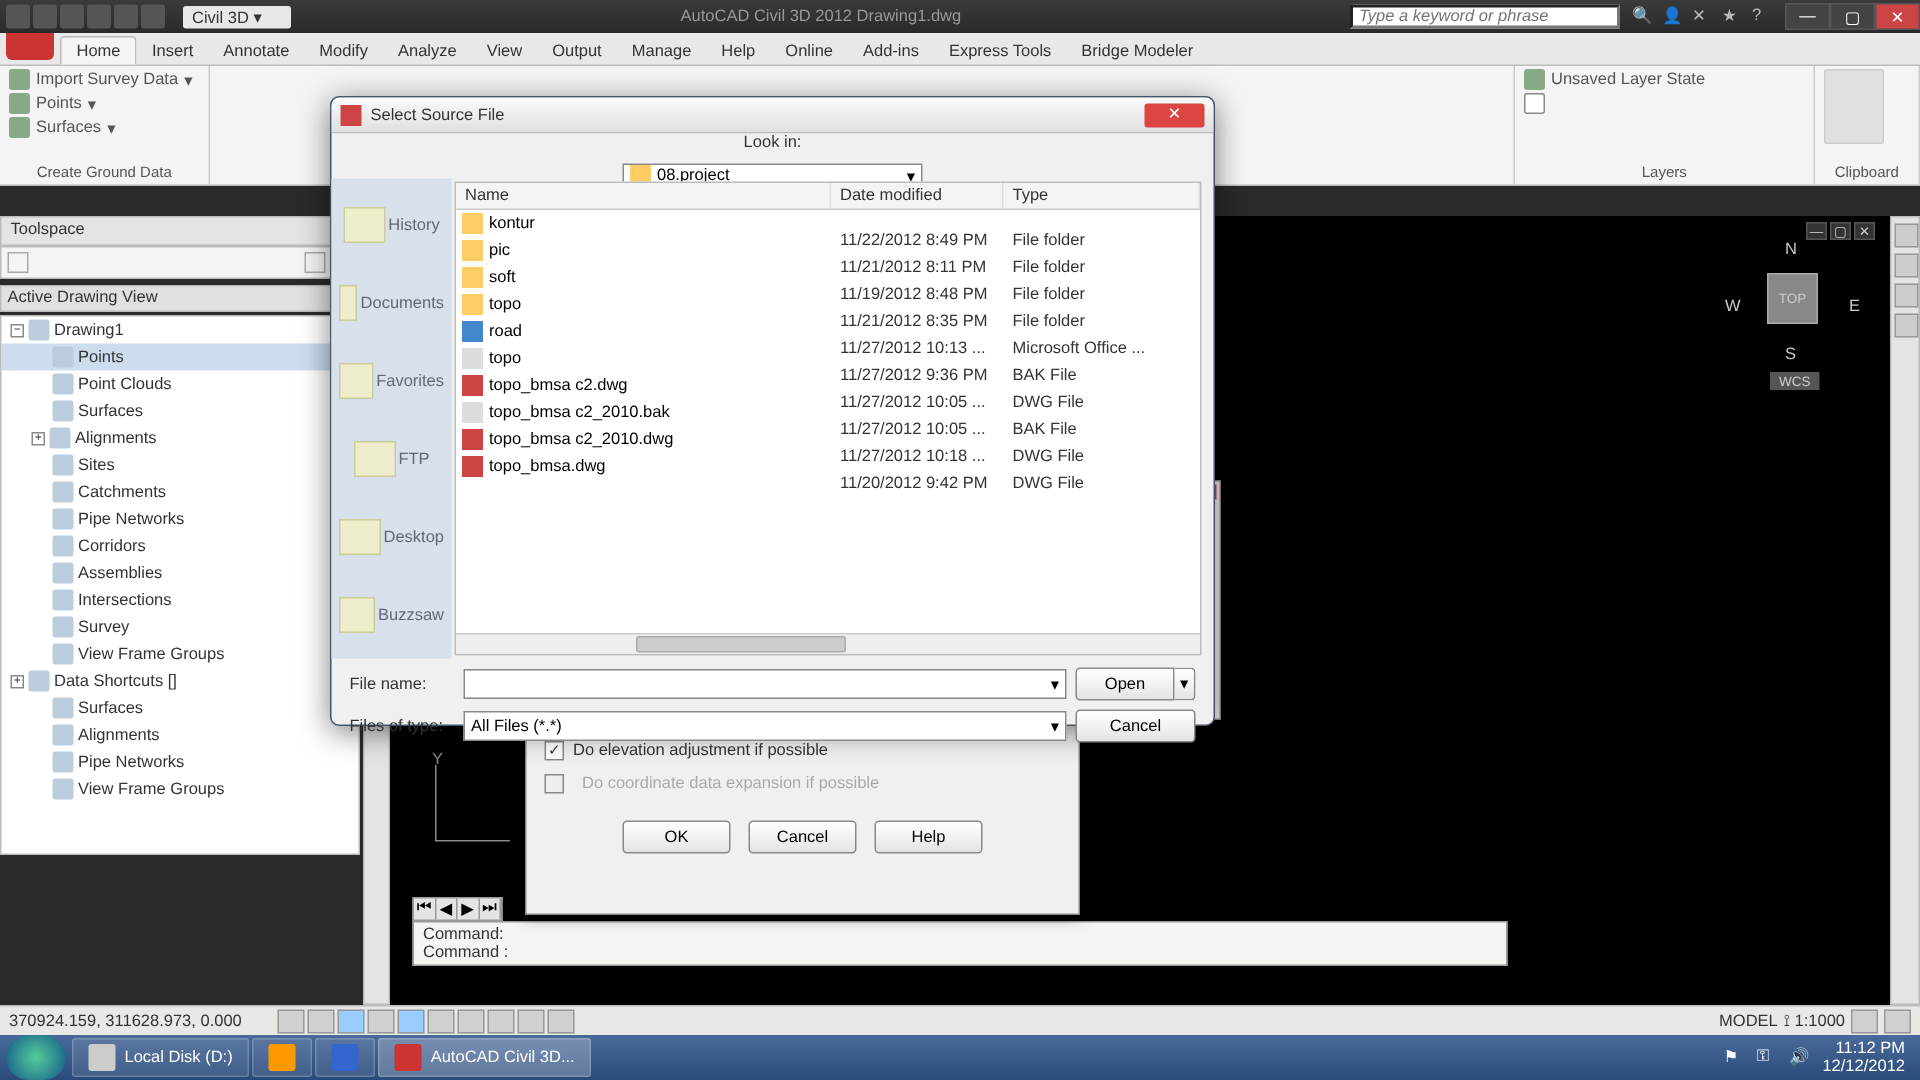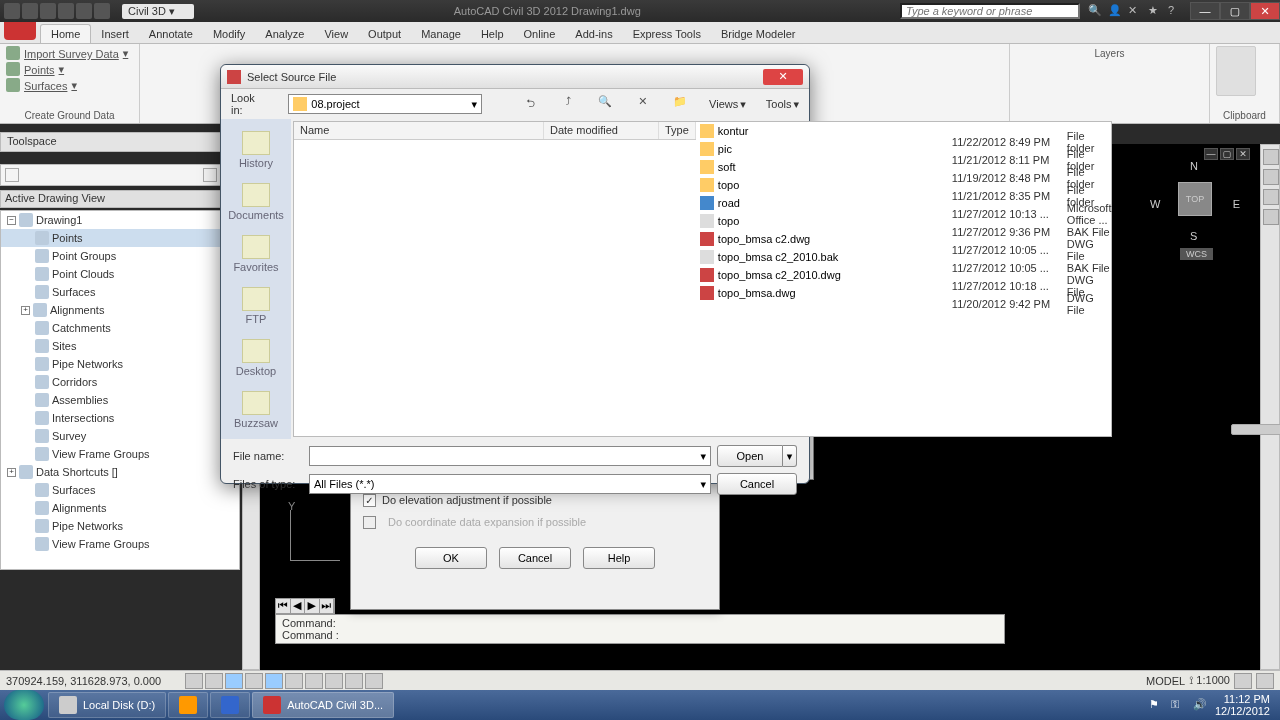--- a/index.html
+++ b/index.html
@@ -25,25 +25,25 @@
 .rtab { padding: 3px 10px; color: #333; cursor: pointer; }
 .rtab.active { background: #f4f4f4; border: 1px solid #bbb; border-bottom: none; border-radius: 3px 3px 0 0; }
 
 
 .ribbon { height: 80px; background: #f4f4f4; border-bottom: 1px solid #bbb; display: flex; }
 .panel { border-right: 1px solid #ccc; padding: 2px 6px; display: flex; flex-direction: column; justify-content: space-between; }
 .panel-label { text-align: center; color: #555; font-size: 10px; padding-top: 2px; }
 .panel-body { display: flex; gap: 6px; align-items: flex-start; flex: 1; }
 .big-btn { width: 40px; height: 50px; background: #e0e0e0; border: 1px solid #ccc; border-radius: 2px; }
 .small-row { display: flex; flex-direction: column; gap: 2px; }
-.small-item { display: flex; align-items: flex-end; gap: 4px; color: #555; text-decoration: underline; }
+.small-item { display: flex; align-items: center; gap: 4px; color: #555; }
 .small-icon { width: 14px; height: 14px; background: #8a8; border-radius: 2px; }
 
 
-.toolspace-hdr { position: absolute; left: 0; top: 132px; width: 240px; height: 20px; background: #e4e4e4; border: 1px solid #bbb; padding: 2px 6px; color: #333; }
+.toolspace-hdr { position: absolute; left: 0; top: 144px; width: 240px; height: 20px; background: #e4e4e4; border: 1px solid #bbb; padding: 2px 6px; color: #333; }
 .toolspace-sr { position: absolute; left: 0; top: 164px; width: 240px; height: 22px; background: #f4f4f4; border: 1px solid #bbb; display: flex; align-items: center; padding: 0 4px; }
 .toolspace-sr .sbox { width: 14px; height: 14px; border: 1px solid #aaa; }
 .adv { position: absolute; left: 0; top: 190px; width: 240px; height: 18px; background: #e0e0e0; border: 1px solid #bbb; padding: 1px 4px; color: #333; }
 
 
 .tree { position: absolute; left: 0; top: 210px; width: 240px; height: 360px; background: #fff; border: 1px solid #bbb; overflow: hidden; }
 .tree-item { display: flex; align-items: center; height: 18px; padding-left: 6px; gap: 3px; color: #333; }
 .tree-item.sel { background: #cde; }
 .exp { width: 9px; height: 9px; border: 1px solid #888; display: flex; align-items: center; justify-content: center; font-size: 8px; line-height: 8px; }
 .ticon { width: 14px; height: 14px; background: #bcd; border-radius: 2px; }
@@ -89,34 +89,34 @@
 .task-icon { width: 18px; height: 18px; background: #fc6; border-radius: 2px; }
 .tray { margin-left: auto; display: flex; align-items: center; gap: 8px; color: #fff; padding-right: 10px; }
 .tray-icon { width: 14px; height: 14px; }
 
 
 .dialog { position: absolute; left: 220px; top: 64px; width: 590px; height: 420px; background: #f0f0f0; border: 1px solid #456; box-shadow: 0 4px 20px rgba(0,0,0,0.5); border-radius: 6px; }
 .dlg-title { height: 24px; background: linear-gradient(#fafafa, #e0e0e0); border-radius: 6px 6px 0 0; display: flex; align-items: center; padding: 0 6px; border-bottom: 1px solid #bbb; }
 .dlg-title .ico { width: 14px; height: 14px; background: #c44; margin-right: 6px; }
 .dlg-title .txt { color: #333; }
 .dlg-close { margin-left: auto; width: 40px; height: 16px; background: #d44; border-radius: 2px; color: #fff; text-align: center; line-height: 14px; }
-.dlg-toolbar { height: 30px; display: flex; align-items: center; padding: 0 10px; gap: 20px; }
+.dlg-toolbar { height: 30px; display: flex; align-items: center; padding: 0 10px; gap: 8px; flex-direction: column; }
 .lookin-lbl { color: #333; }
 .lookin-combo { width: 200px; height: 20px; background: #fff; border: 1px solid #888; display: flex; align-items: center; padding: 0 4px; gap: 4px; }
 .lookin-combo .fico { width: 14px; height: 14px; background: #fc6; }
 .lookin-combo .arrow { margin-left: auto; }
 .dlg-tbtn { width: 18px; height: 18px; color: #555; text-align: center; }
 .dlg-views, .dlg-tools { color: #333; display: flex; align-items: center; gap: 2px; }
 
 .dlg-body { display: flex; height: 320px; }
 .places { width: 80px; background: #d8e0ec; display: flex; flex-direction: column; align-items: center; padding-top: 6px; gap: 2px; }
-.place { width: 70px; height: 50px; display: flex; flex-direction: column; align-items: center; justify-content: center; color: #667; gap: 2px; }
+.place { width: 70px; height: 50px; display: flex; flex-direction: row; align-items: center; justify-content: center; color: #667; gap: 2px; }
 .place .pico { width: 28px; height: 24px; background: #eec; border: 1px solid #cc9; }
 
-.filelist { flex: 1; background: #fff; border: 1px solid #bbb; margin: 2px 8px 2px 2px; display: flex; flex-direction: row; position: relative; }
+.filelist { flex: 1; background: #fff; border: 1px solid #bbb; margin: 2px 8px 2px 2px; display: flex; flex-direction: column; position: relative; }
 .fl-hdr { display: flex; height: 18px; background: #f4f4f4; border-bottom: 1px solid #ccc; }
 .fl-hdr div { padding: 2px 6px; border-right: 1px solid #ddd; color: #333; }
 .col-name { width: 250px; } .col-date { width: 115px; } .col-type { flex: 1; }
 .fl-row { display: flex; height: 18px; align-items: center; }
 .fl-row .col-name { display: flex; align-items: center; gap: 4px; padding-left: 4px; }
 .fl-row .fico { width: 14px; height: 14px; background: #fc6; }
 .fl-row .fico.doc { background: #48c; }
 .fl-row .fico.dwg { background: #c44; }
 .fl-row .fico.file { background: #ddd; }
 .fl-row .col-date, .fl-row .col-type { padding-left: 6px; color: #333; margin-top: 21px; }
@@ -209,20 +209,31 @@
           <div class="small-item"><span class="small-icon"></span><span>Surfaces</span> ▾</div>
         </div>
     </div>
     <div class="panel-label">Create Ground Data</div>
   </div>
   <div class="panel" style="flex:1">
     <div class="panel-body"></div>
     <div class="panel-label">Modify</div>
   </div>
   <div class="panel" style="width:200px">
+    <div class="panel-body">
+      <div class="small-row">
+        <div class="small-item">
+            <span class="small-icon"></span>
+            <span>Unsaved Layer State</span>
+          </div>
+        <div class="small-item">
+            <span class="small-icon" style="background:#fff;border:1px solid #888"></span>
+          </div>
+      </div>
+    </div>
     <div class="panel-label">Layers</div>
   </div>
   <div class="panel" style="width:70px">
     <div class="panel-body">
         <div class="big-btn"></div>
       </div>
     <div class="panel-label">Clipboard</div>
   </div>
 </div>
 
@@ -242,46 +253,41 @@
       <span>Drawing1</span>
     </div>
     <div class="tree-item indent1 sel">
       <span style="width:11px"></span>
       <span class="ticon"></span>
       <span>Points</span>
     </div>
     <div class="tree-item indent1">
       <span style="width:11px"></span>
       <span class="ticon"></span>
-      <span>Point Groups</span>
-    </div>
-    <div class="tree-item indent1">
-      <span style="width:11px"></span>
-      <span class="ticon"></span>
       <span>Point Clouds</span>
     </div>
     <div class="tree-item indent1">
       <span style="width:11px"></span>
       <span class="ticon"></span>
       <span>Surfaces</span>
     </div>
     <div class="tree-item indent1">
       <span class="exp">+</span>
       <span class="ticon"></span>
       <span>Alignments</span>
     </div>
     <div class="tree-item indent1">
       <span style="width:11px"></span>
       <span class="ticon"></span>
+      <span>Sites</span>
+    </div>
+    <div class="tree-item indent1">
+      <span style="width:11px"></span>
+      <span class="ticon"></span>
       <span>Catchments</span>
-    </div>
-    <div class="tree-item indent1">
-      <span style="width:11px"></span>
-      <span class="ticon"></span>
-      <span>Sites</span>
     </div>
     <div class="tree-item indent1">
       <span style="width:11px"></span>
       <span class="ticon"></span>
       <span>Pipe Networks</span>
     </div>
     <div class="tree-item indent1">
       <span style="width:11px"></span>
       <span class="ticon"></span>
       <span>Corridors</span>

